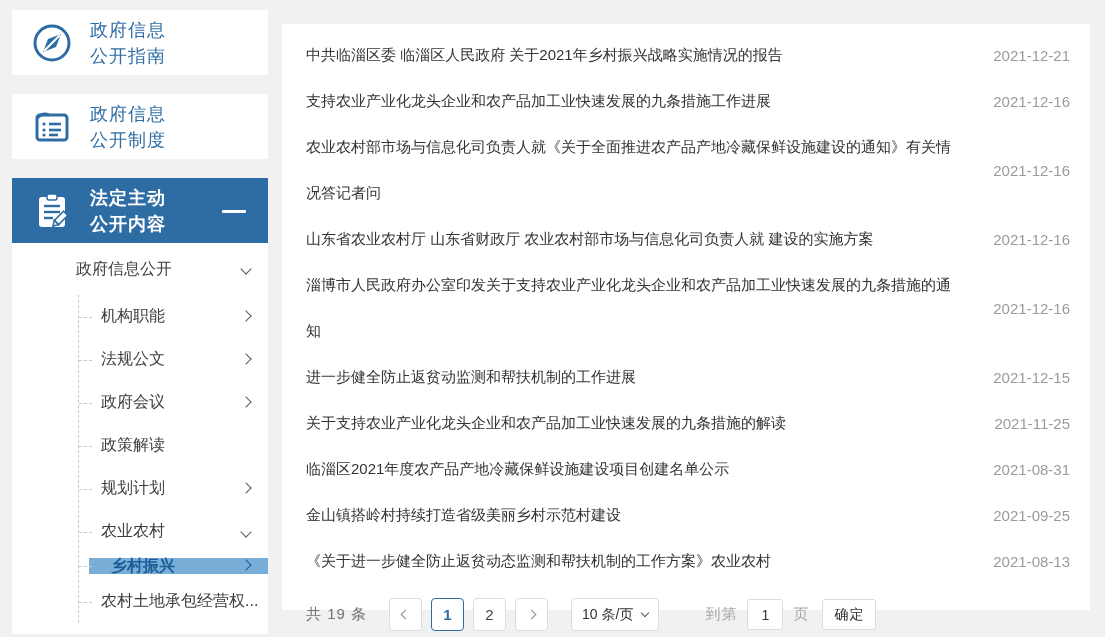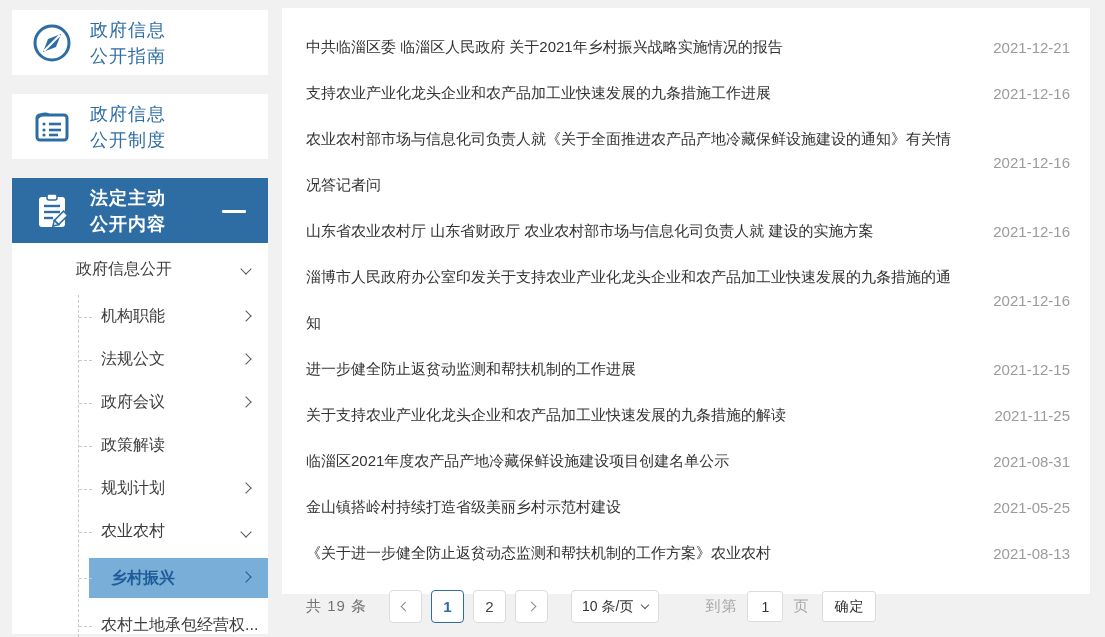--- a/index.html
+++ b/index.html
@@ -20,34 +20,34 @@
     background:#ffffff; border-radius:1px; }
 
   .menu-panel { background:#ffffff; padding-top:0; height:391px;padding-left:28px; }
   .menu-root { position:relative; height:52px; display:flex; align-items:center;
     padding-left:36px; font-size:16px; color:#3d3d3d; cursor:pointer; }
   .tree { margin-left:38px; border-left:1px dashed #c9c9c9; }
   .tree-item { position:relative; height:43px; display:flex; align-items:center;
     padding-left:22px; font-size:16px; color:#3d3d3d; cursor:pointer; }
   .tree-item::before { content:""; position:absolute; left:0; top:50%; width:13px;
     border-top:1px dashed #c9c9c9; }
-  .tree-item.active { height:40px; margin:5px 0 6px 10px; background:#79aed8;
+  .tree-item.active { height:16px; margin:5px 0 6px 10px; background:#79aed8;
     color:#1d5c96; font-weight:bold; }
   .tree-item.active::before { left:-10px; }
 
   .chev { display:inline-block; width:8px; height:8px;
     border-right:1.5px solid #5a5a5a; border-bottom:1.5px solid #5a5a5a; }
   .chev.right { transform:rotate(-45deg); }
   .chev.down  { transform:rotate(45deg); margin-top:-4px; }
   .menu-chev { position:absolute; right:18px; top:50%; margin-top:-5px; }
   .tree-item.active .menu-chev { border-color:#1d5c96; }
 
   
-  .main-panel { position:absolute; left:282px; top:8px; width:808px; height:586px;
-    background:#ffffff; padding:16px 20px 0 14px; }
+  .main-panel { position:absolute; left:282px; top:24px; width:808px; height:586px;
+    background:#ffffff; padding:8px 20px 0 14px; }
   .news-row { display:flex; align-items:center; padding-left:10px; }
   .news-title { flex:1; font-size:15px; color:#333333; line-height:46px;
     padding-right:28px; cursor:pointer; }
   .news-date { flex-shrink:0; min-width:86px; text-align:right; font-size:15px; color:#9b9b9b; }
 
   
   .pager { display:flex; align-items:center; margin-top:14px; padding-left:10px; }
   .total-label { font-size:15px; color:#737373; margin-right:22px; letter-spacing:1px; }
   .pg-btn { width:33px; height:33px; border:1px solid #dcdcdc; border-radius:4px;
     background:#ffffff; display:flex; align-items:center; justify-content:center;
@@ -197,21 +197,21 @@
     <div class="news-row">
       <span class="news-title">关于支持农业产业化龙头企业和农产品加工业快速发展的九条措施的解读</span>
       <span class="news-date">2021-11-25</span>
     </div>
     <div class="news-row">
       <span class="news-title">临淄区2021年度农产品产地冷藏保鲜设施建设项目创建名单公示</span>
       <span class="news-date">2021-08-31</span>
     </div>
     <div class="news-row">
       <span class="news-title">金山镇搭岭村持续打造省级美丽乡村示范村建设</span>
-      <span class="news-date">2021-05-25</span>
+      <span class="news-date">2021-09-25</span>
     </div>
     <div class="news-row">
       <span class="news-title">《关于进一步健全防止返贫动态监测和帮扶机制的工作方案》农业农村</span>
       <span class="news-date">2021-08-13</span>
     </div>
 
     <div class="pager">
       <span class="total-label">共 19 条</span>
       <span class="pg-btn">
         <span class="chev right" style="transform:rotate(135deg);"></span>

